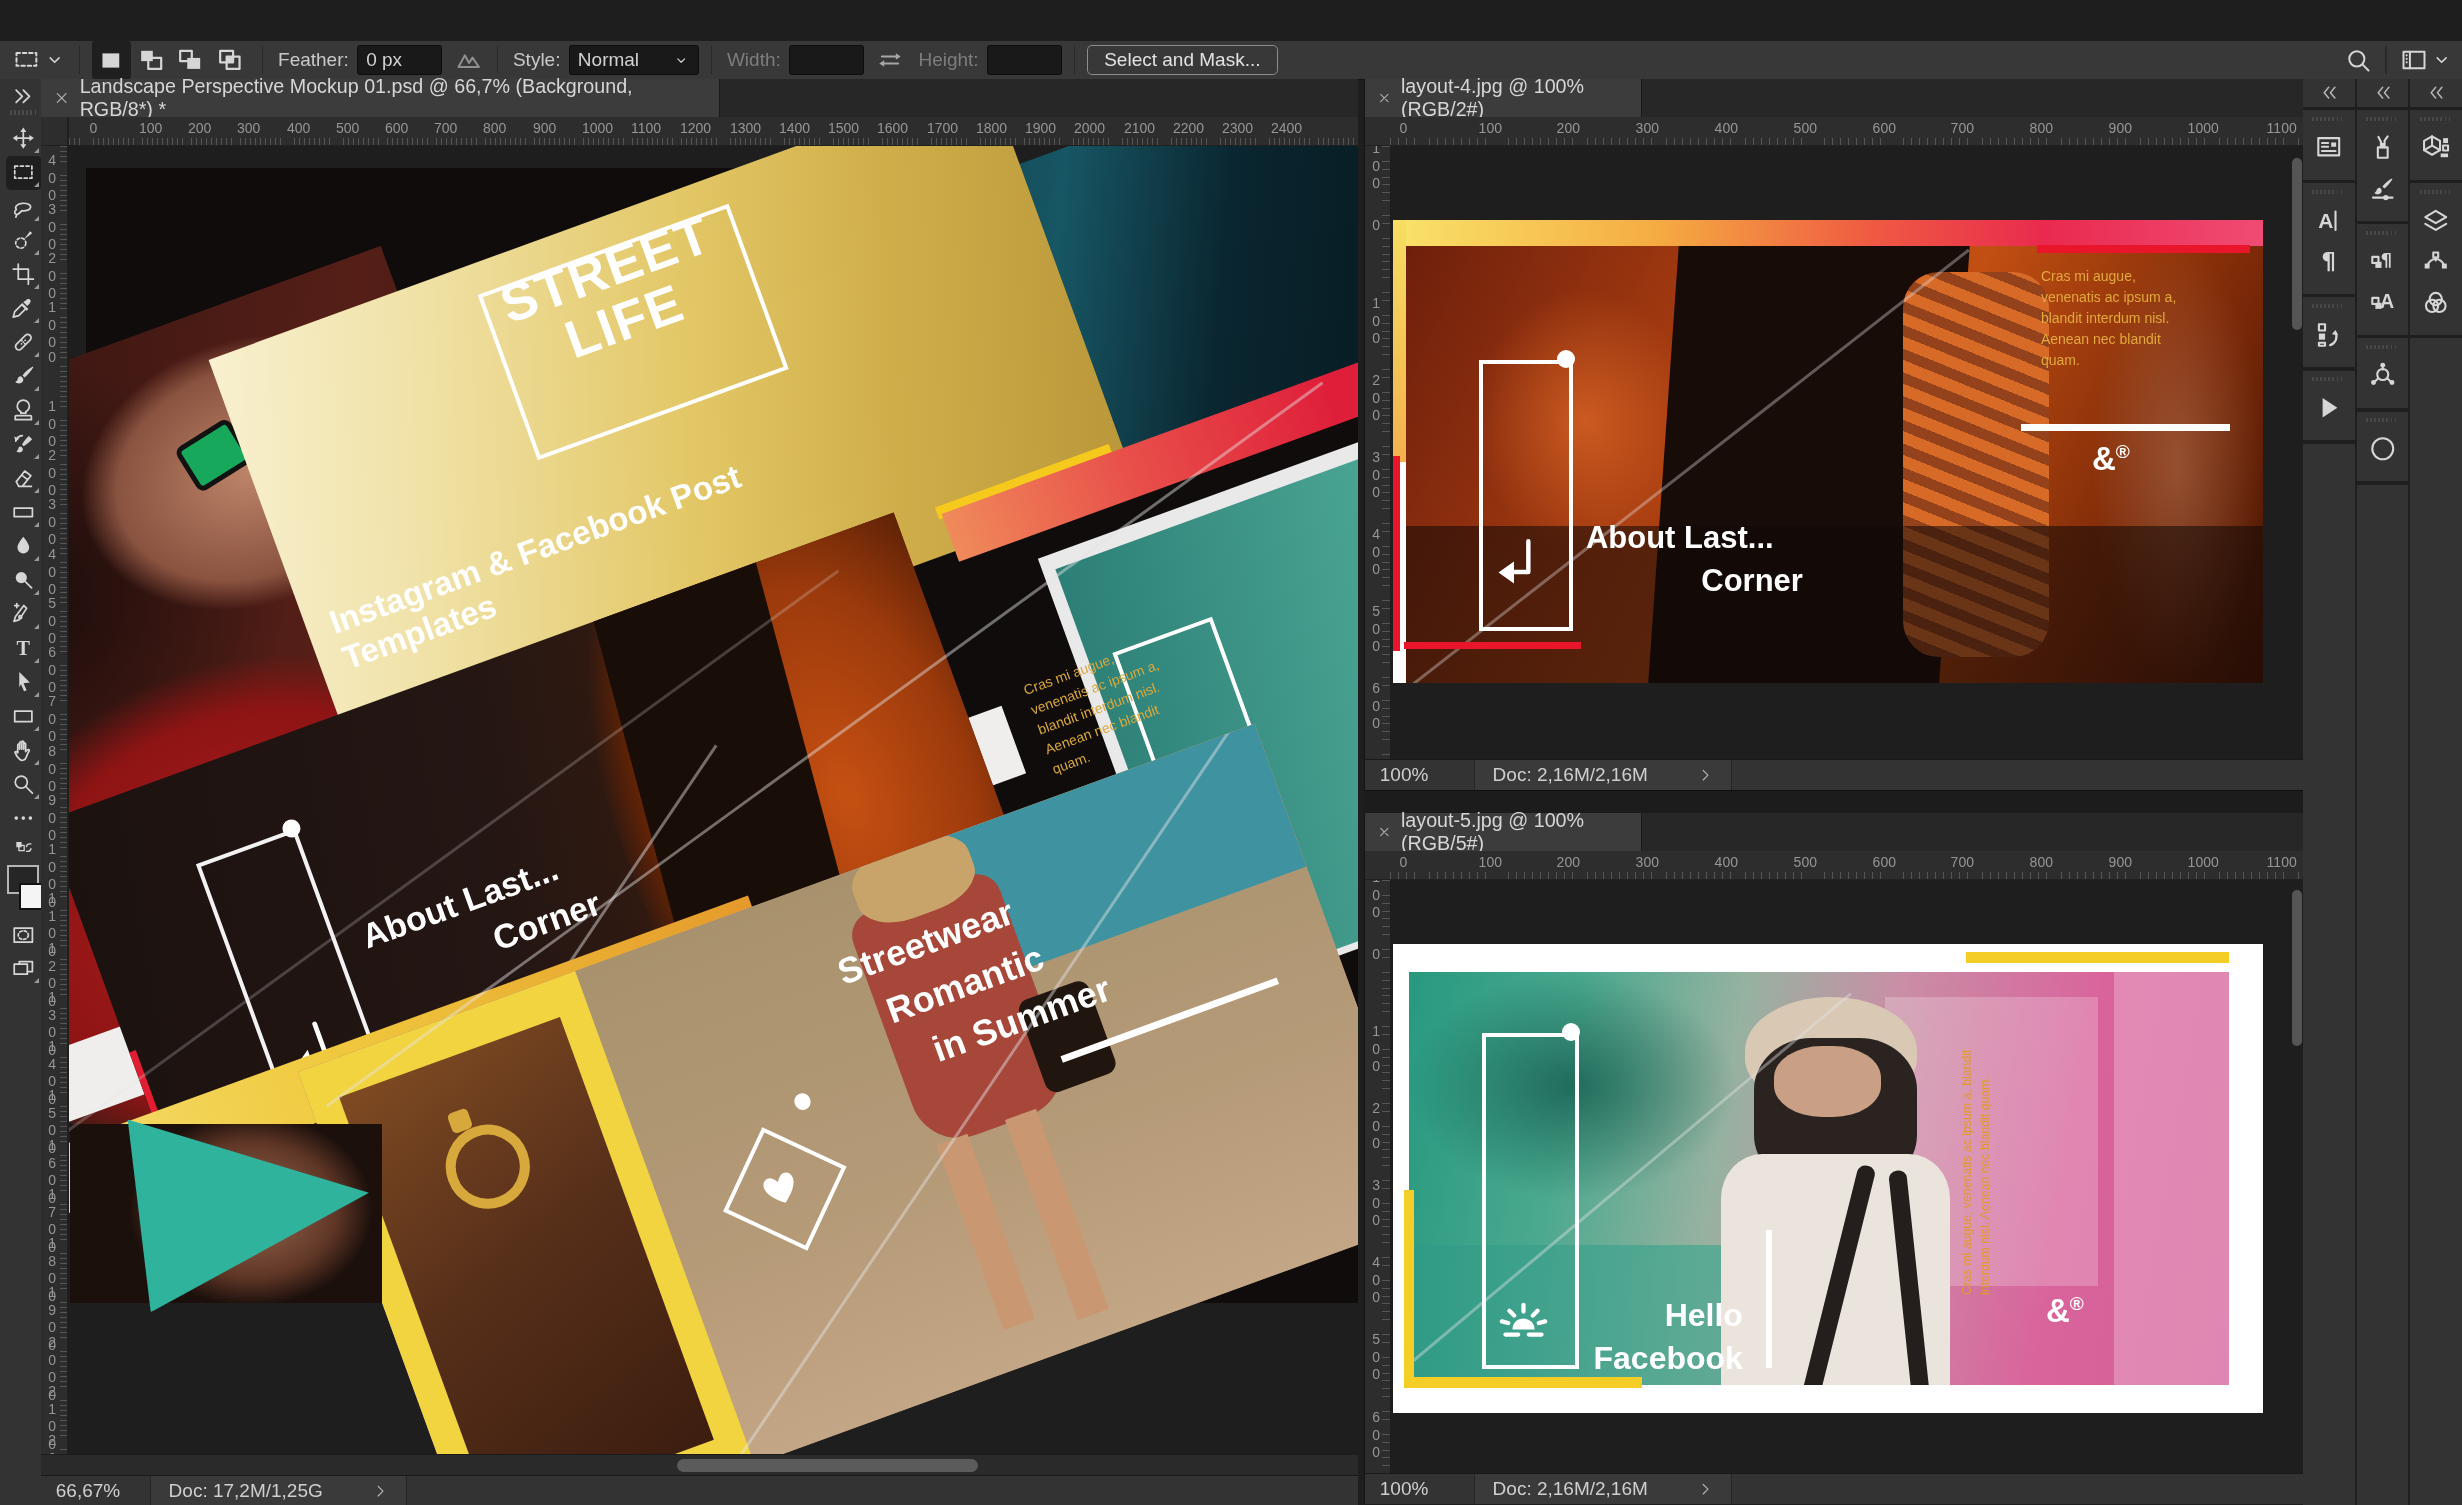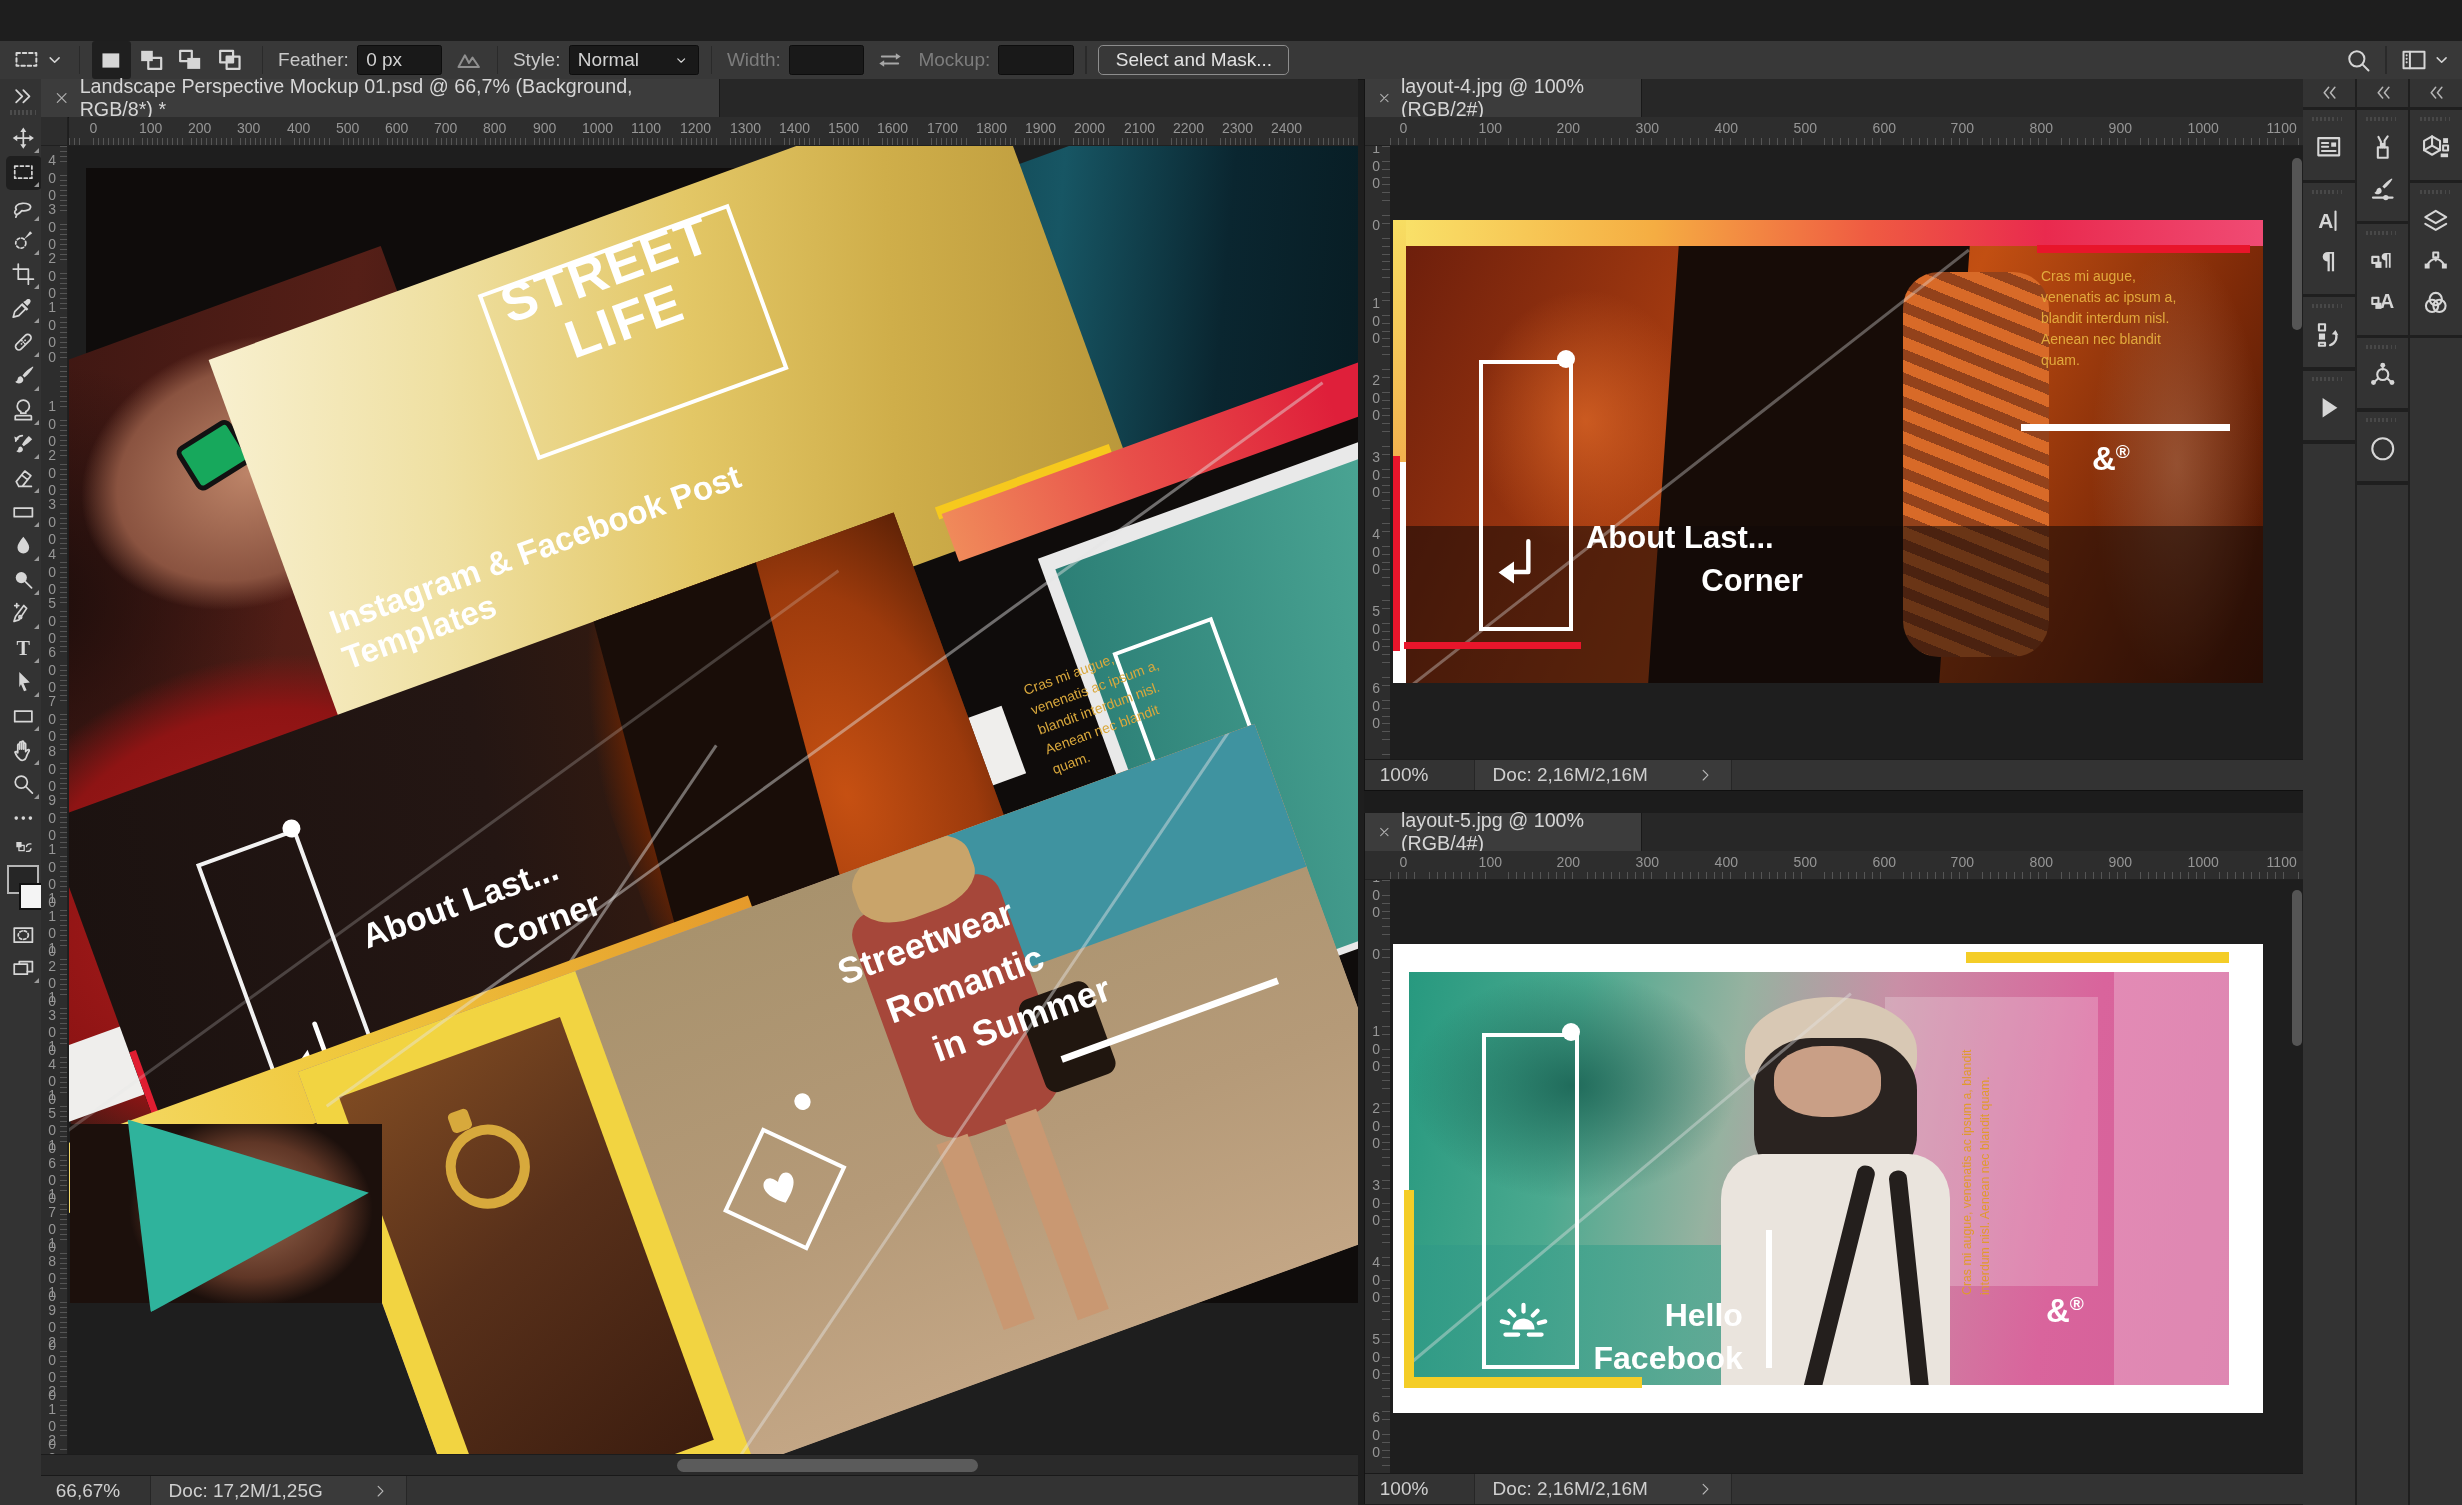--- a/index.html
+++ b/index.html
@@ -142,21 +142,21 @@
     </span>
     <span class="ob-sep"></span>
     <span class="lbl dim">Width:</span>
     <input class="field" style="width: 57px;">
     <span class="ob-ic" style="margin:0 9.8px;opacity:.7">
         <svg viewBox="0 0 24 24">
           <path d="M5 9h12M7 15h12"></path>
           <path class="f" d="M17 6.2L21.2 9 17 11.8zM7 12.2L2.8 15 7 17.8z"></path>
         </svg>
       </span>
-    <span class="lbl dim">Mockup:</span>
+    <span class="lbl dim">Height:</span>
     <input class="field" style="width: 57px;">
     <span class="ob-sep"></span>
     <button id="sam-btn">Select and Mask...</button>
     <span style="flex:1"></span>
     <span class="ob-ic">
         <svg viewBox="0 0 24 24">
           <circle cx="11" cy="11" r="6.5"></circle>
           <path d="M16 16l5 5"></path>
         </svg>
       </span>
@@ -624,21 +624,21 @@
   <div class="abs" style="left:1364px;top:790px;width:939px;height:23px;background:#1c1c1c;border-top:1.6px solid #101010;border-bottom:1.6px solid #101010"></div>
 
   <div class="docwin" style="left:1364px;top:813px;width:939px;height:691px;border-left:1.6px solid #141414">
     <div class="tabbar">
       <div class="tab" style="width:246px">
         <span class="tclose">
             <svg viewBox="0 0 24 24">
               <path d="M6 6l12 12M18 6L6 18"></path>
             </svg>
           </span>
-        <span>layout-5.jpg @ 100% (RGB/4#)</span>
+        <span>layout-5.jpg @ 100% (RGB/5#)</span>
       </div>
     </div>
     <div class="corner" style="left:0;top:38px;width:24.6px"></div>
     <div class="ruler h" style="left:24.6px;top:38px">
       <div class="ticks-h" style="background:repeating-linear-gradient(to right,#555 0 0.8px,transparent 0.8px 7.9px)"></div>
     <span class="hlab" style="left: 9.8px;">0</span>
         <span class="hlab" style="left: 89px;">100</span>
         <span class="hlab" style="left: 167px;">200</span>
         <span class="hlab" style="left: 246px;">300</span>
         <span class="hlab" style="left: 325px;">400</span>

